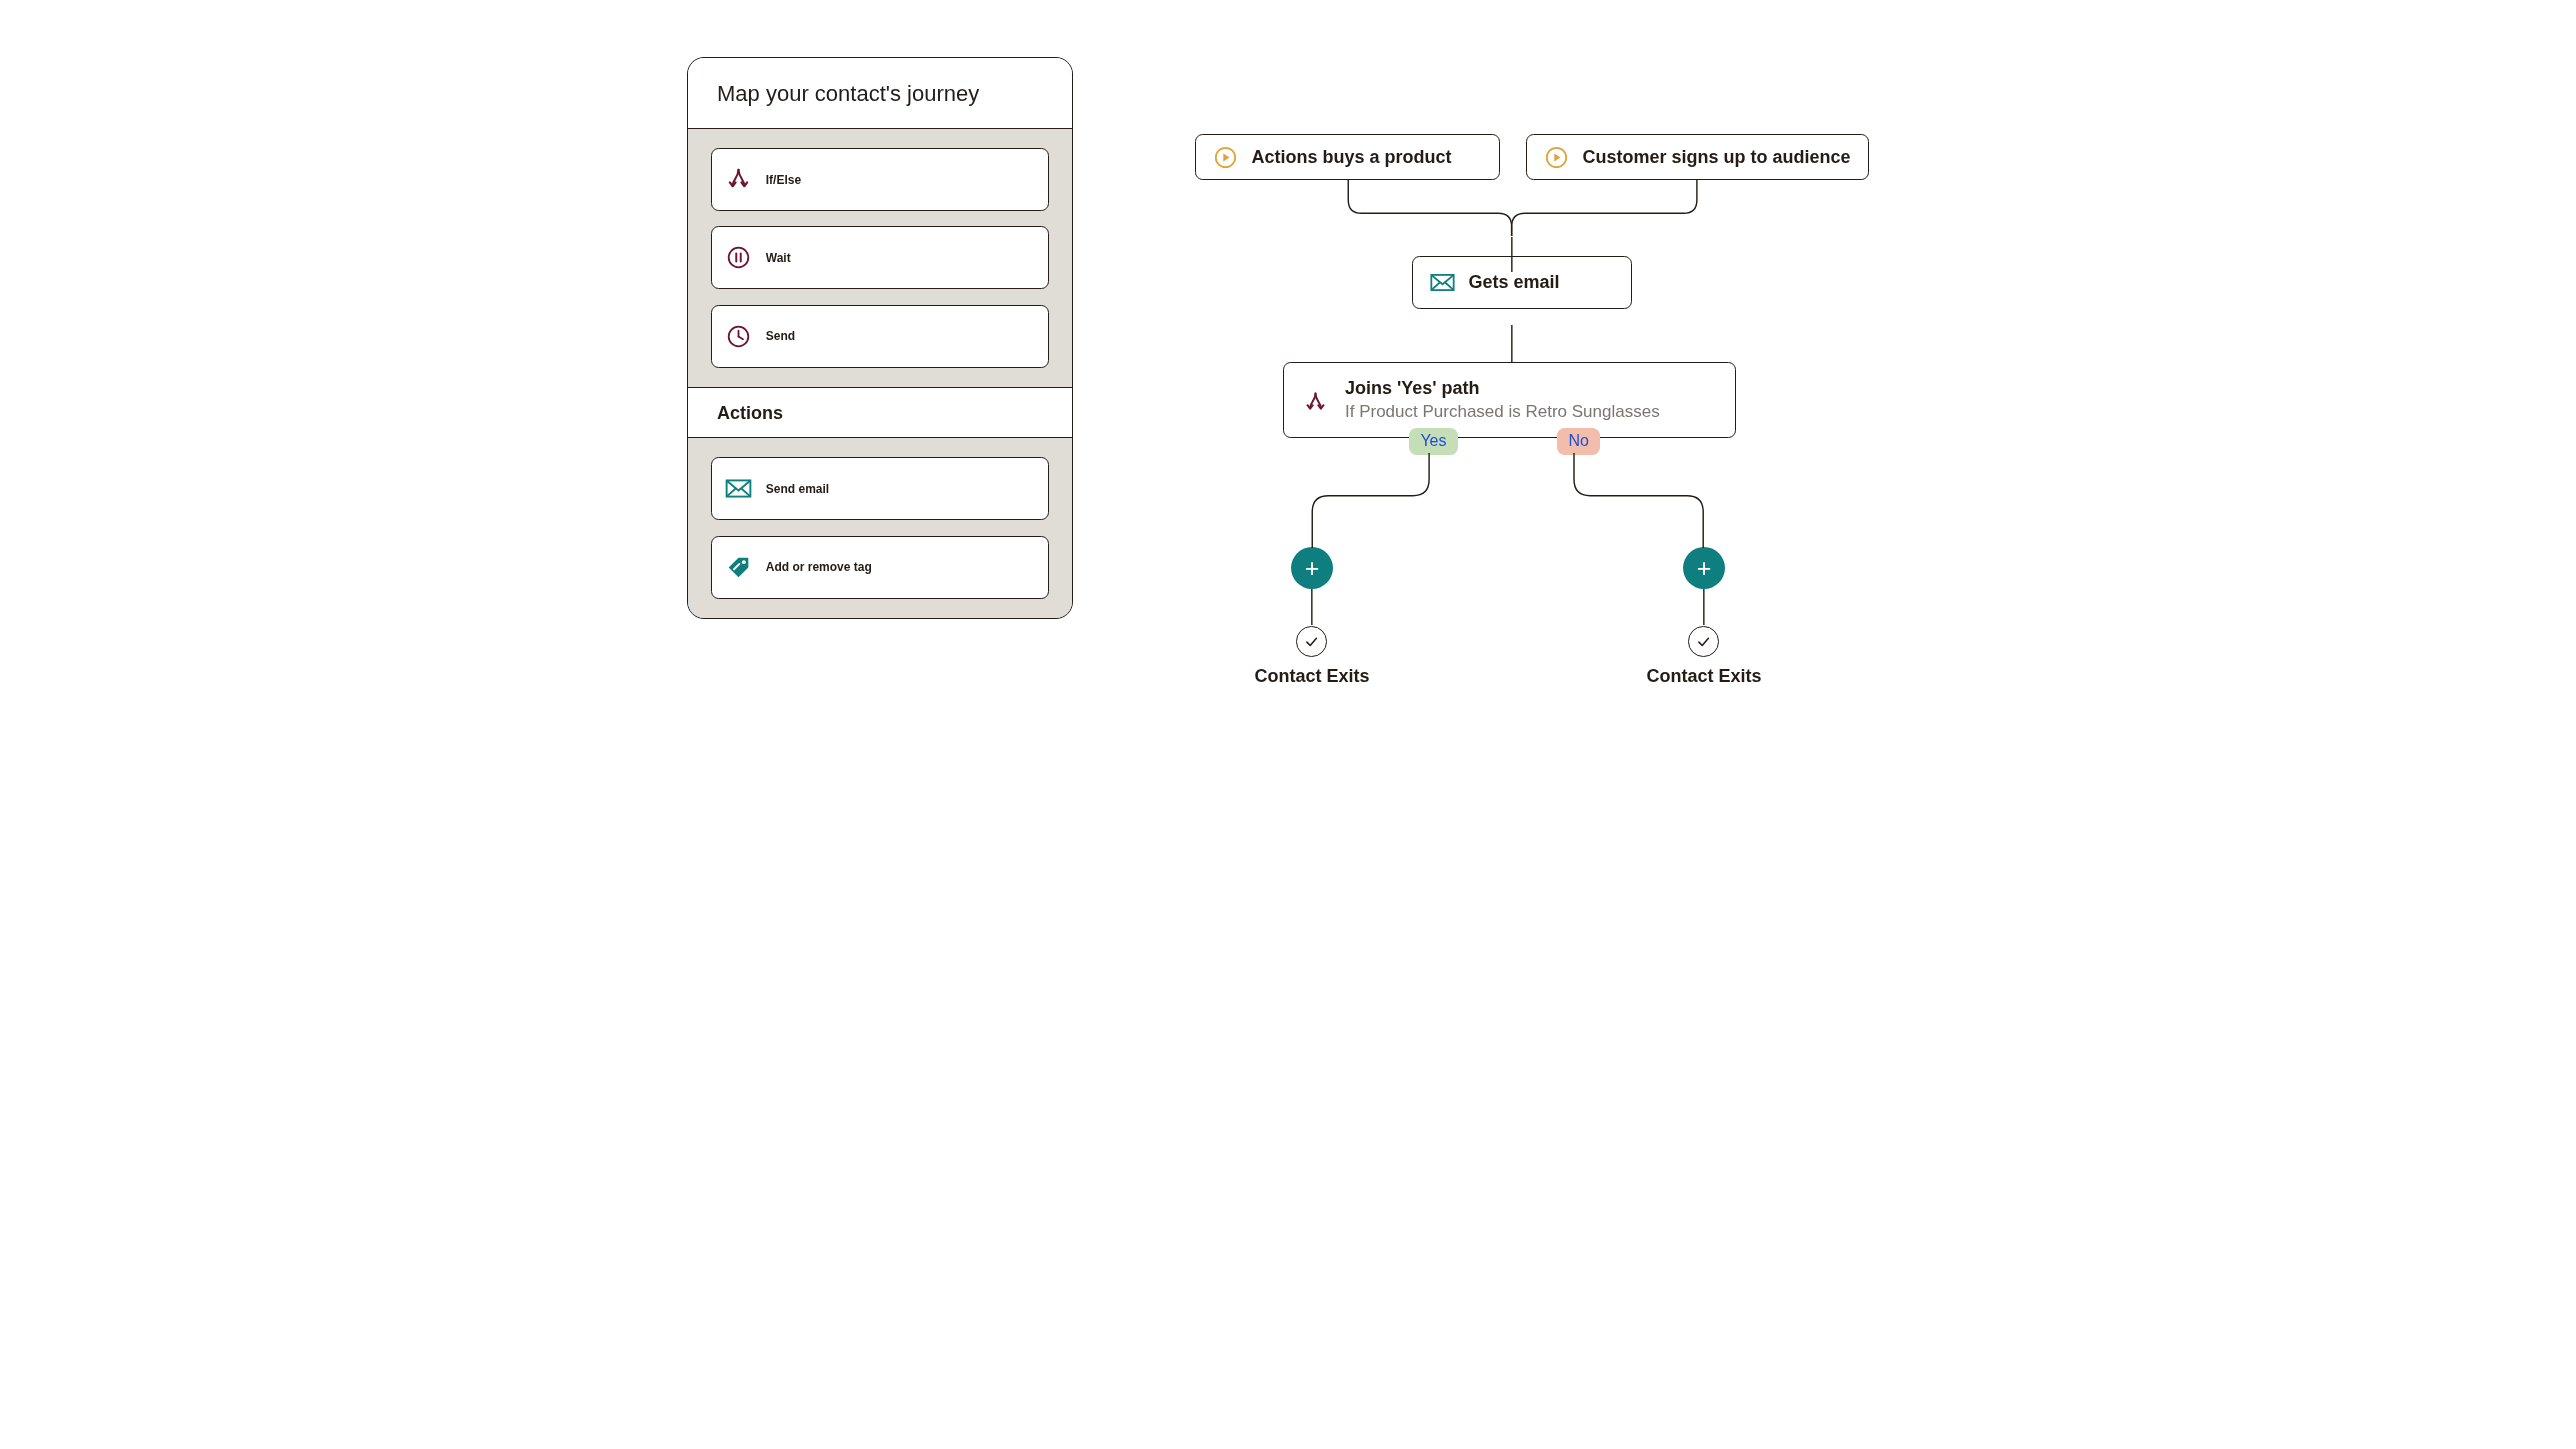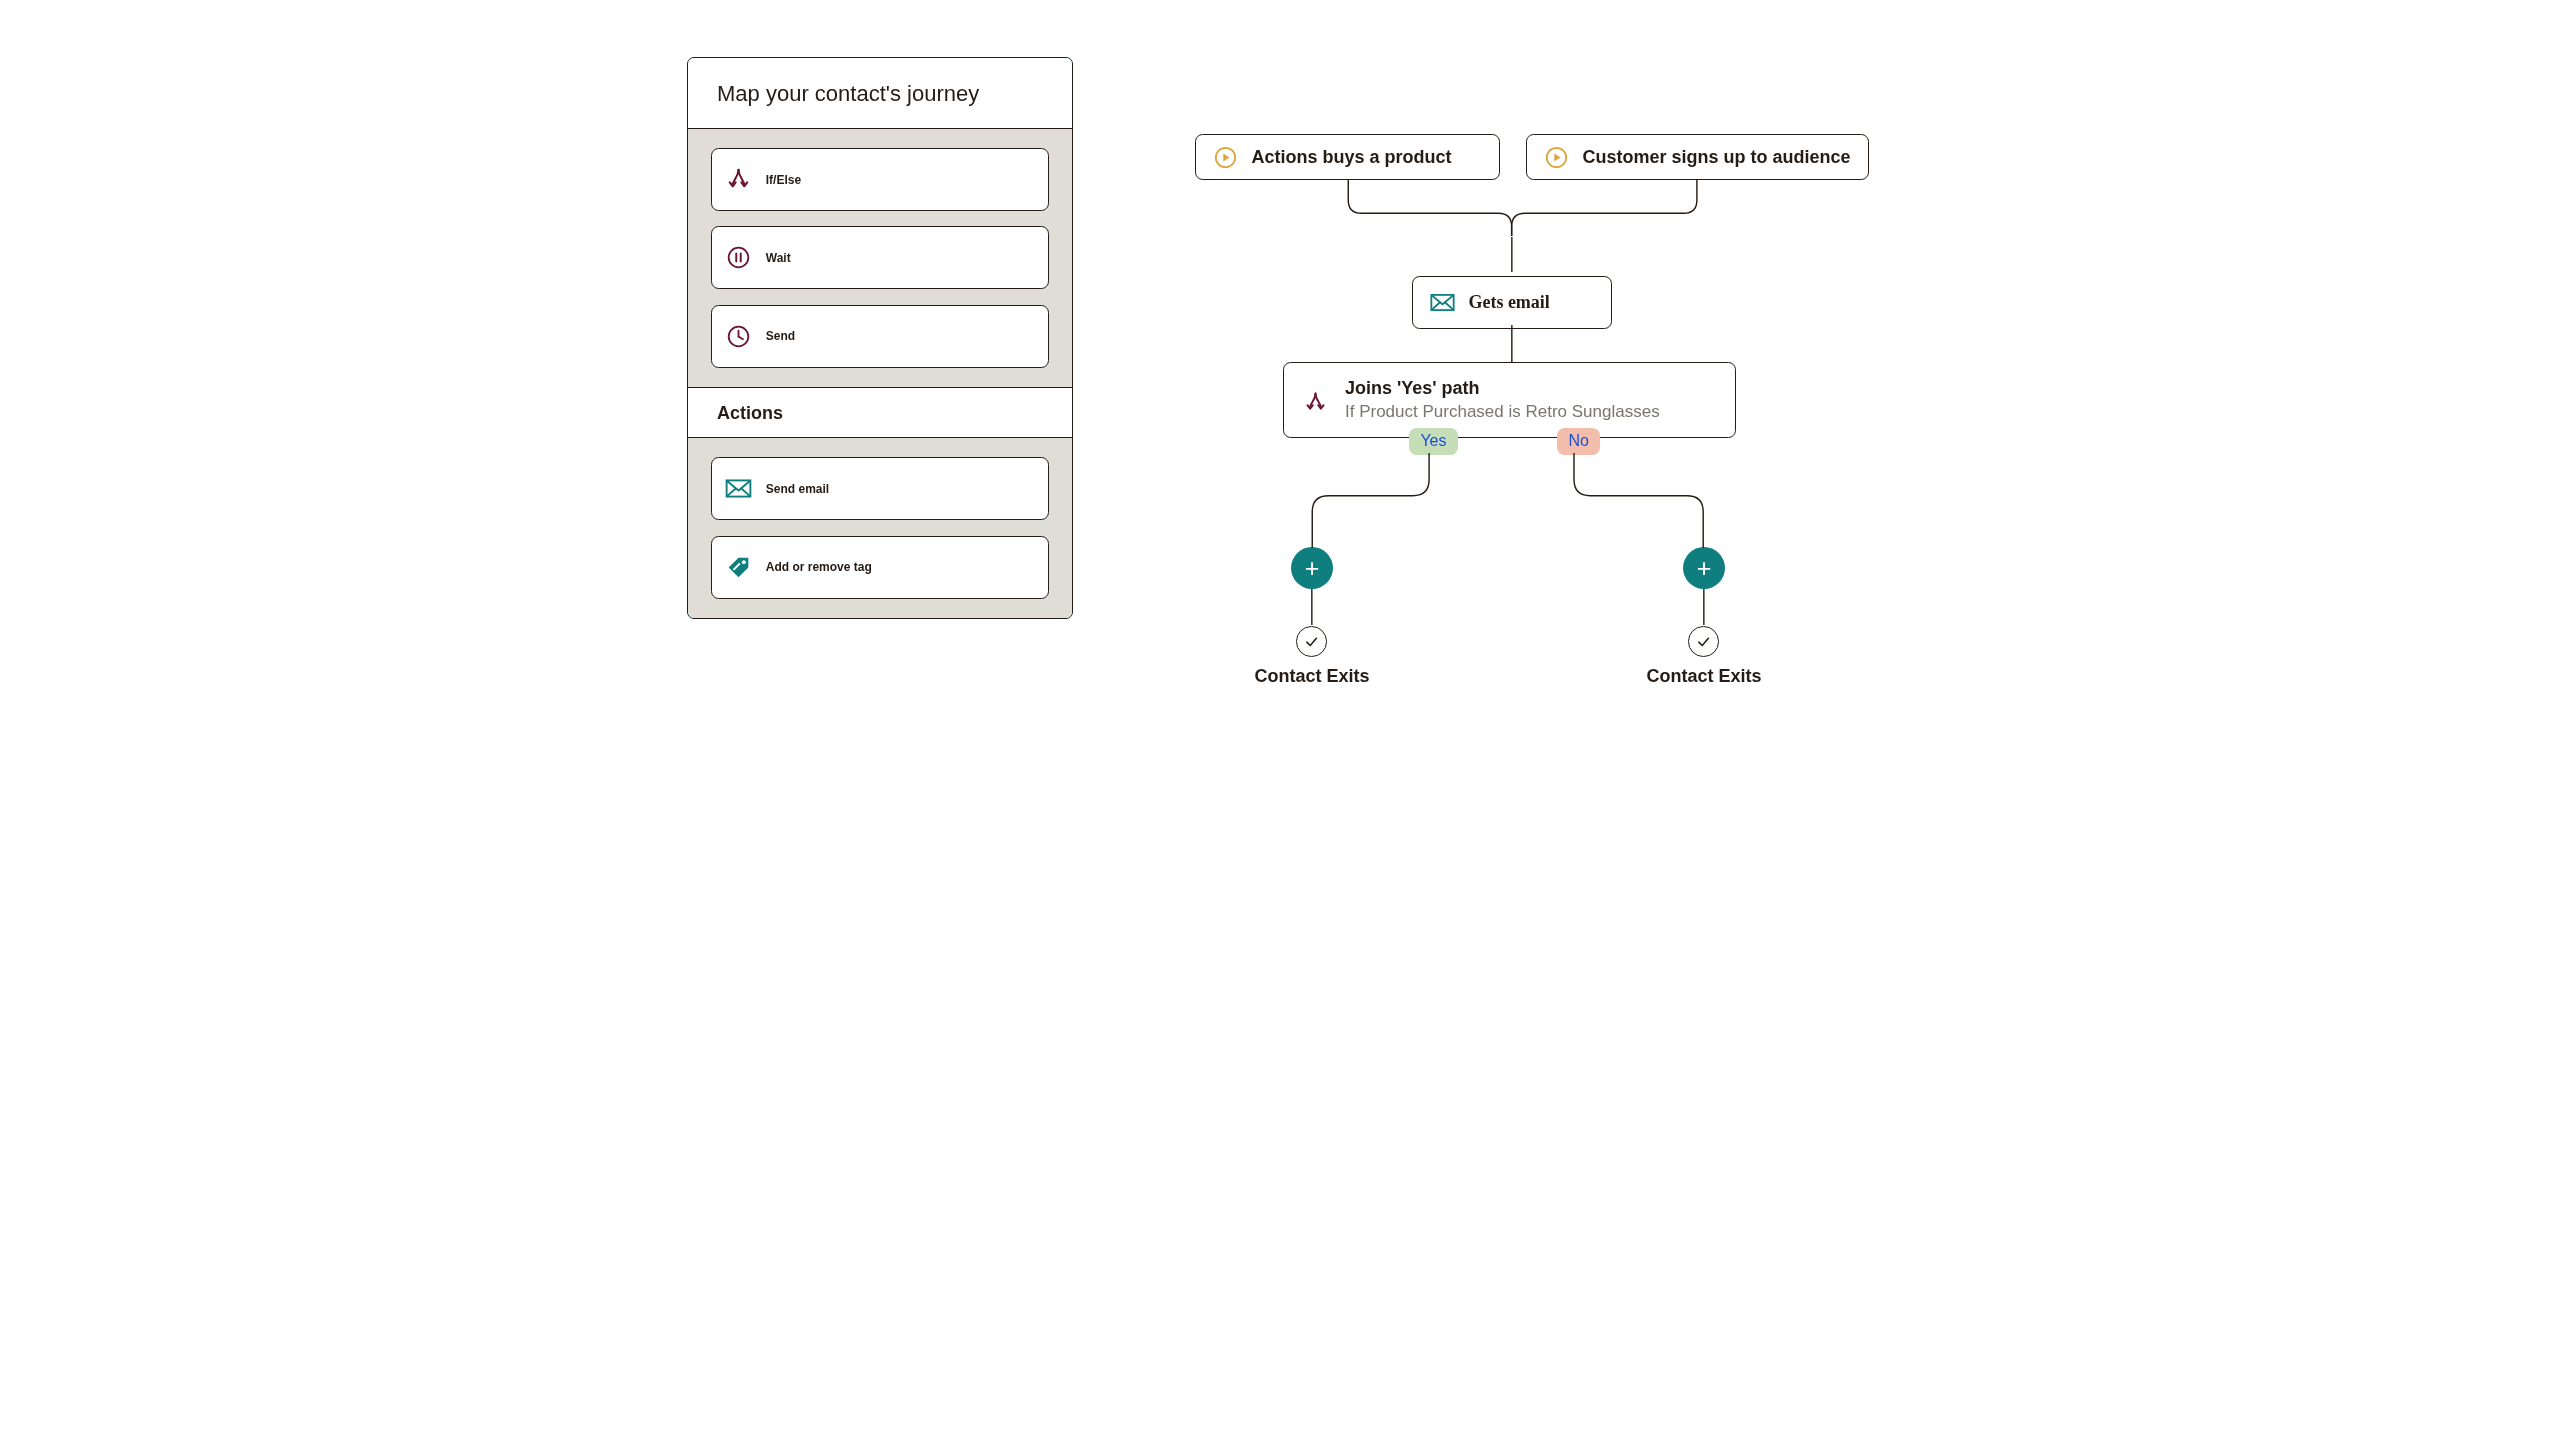--- a/index.html
+++ b/index.html
@@ -17,21 +17,21 @@
     margin: 0 auto;
   }
 
   
   .panel {
     position: absolute;
     left: 105px;
     top: 57px;
     width: 386px;
     border: 1.9px solid #241C15;
-    border-radius: 7px;
+    border-radius: 17px;
     background: #7dd3fc;
     overflow: hidden;
   }
   .panel-title {
     padding: 23px 29px 21px 29px;
     font-size: 22px;
     font-weight: 400;
     border-bottom: 1.4px solid #241C15;
     background: #fff;
   }
@@ -78,21 +78,21 @@
     gap: 13.4px;
     padding: 0 17px;
     font-size: 18px;
     font-weight: 600;
     color: #241C15;
     cursor: pointer;
   }
   .node .icon { width: 25px; height: 25px; display: flex; align-items: center; justify-content: center; flex: 0 0 25px; }
   .trigger-1 { left: 613px; top: 134px; width: 305px; height: 46px; }
   .trigger-2 { left: 944px; top: 134px; width: 343px; height: 46px; }
-  .email-node{ left: 830px; top: 276px; width: 200px; height: 53px; font-family: Liberation Serif, serif; }
+  .email-node{ left: 830px; top: 256px; width: 220px; height: 53px; }
   .branch-node{
     left: 701px; top: 362px; width: 453px; height: 76px;
     align-items: center; padding: 13.4px 19px; gap: 17px;
   }
   .branch-text { display: flex; flex-direction: column; gap: 3.8px; }
   .branch-title { font-size: 18px; font-weight: 600; }
   .branch-sub { font-size: 17px; font-weight: 400; color: #7a766e; }
 
   .badge {
     position: absolute;

